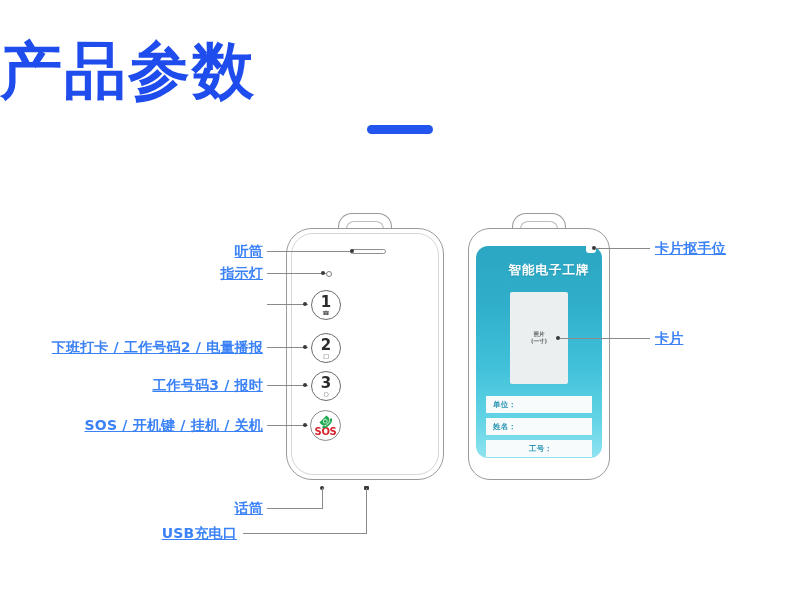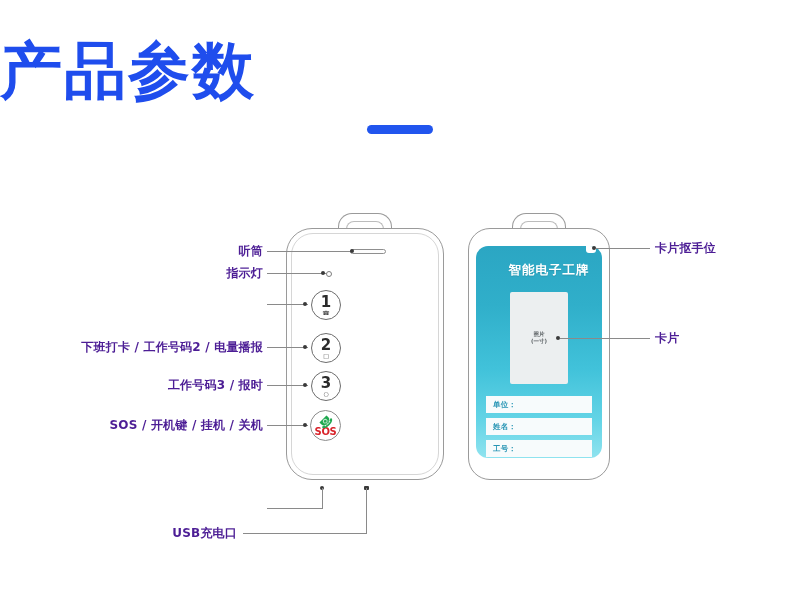--- a/index.html
+++ b/index.html
@@ -44,26 +44,27 @@
   #diagram {
     position: absolute;
     left: 0;
     top: 0;
     width: 800px;
     height: 593px;
   }
 
   .lbl {
     position: absolute;
-    font-size: 12px;
+    font-size: 14px;
     line-height: 14px;
-    color: #4c1d95;
+    color: #3b82f6;
     white-space: nowrap;
     font-weight: bold;
     letter-spacing: 0.2px;
+    text-decoration: underline;
   }
   .lbl.r { text-align: right; }
   .lbl.l { text-align: left; }
 
   .lead-h {
     position: absolute;
     height: 0;
     border-top: 1px solid #8a8a8a;
   }
   .lead-v {
@@ -308,21 +309,21 @@
   }
   .badge-field-label {
     font-size: 7.5px;
     font-weight: bold;
     color: #2795b4;
     padding-left: 7px;
     letter-spacing: 0.3px;
   }
   #field-0 { top: 150px; }
   #field-1 { top: 172px; }
-  #field-2 { top: 194px; }
+  #field-2 { top: 194px; padding-left: 36px; }
 
   
   #mic-hole {
     position: absolute;
     left: 320px;
     top: 486px;
     width: 4px;
     height: 4px;
     background: #3a3a3a;
     border-radius: 50%;
@@ -400,20 +401,21 @@
   <div class="lead-h" style="left:267px; top:508px; width:56px;"></div>
 
   <div class="lead-v" style="left:366px; top:488px; height:45px;"></div>
   <div class="lead-h" style="left:243px; top:533px; width:124px;"></div>
 
   <div class="lbl r" style="left:63px; top:244px; width:200px;">听筒</div>
   <div class="lbl r" style="left:63px; top:266px; width:200px;">指示灯</div>
   <div class="lbl r" style="left:33px; top:340px; width:230px;">下班打卡 / 工作号码2 / 电量播报</div>
   <div class="lbl r" style="left:63px; top:378px; width:200px;">工作号码3 / 报时</div>
   <div class="lbl r" style="left:63px; top:418px; width:200px;">SOS / 开机键 / 挂机 / 关机</div>
+  <div class="lbl r" style="left:63px; top:501px; width:200px;">话筒</div>
   <div class="lbl r" style="left:37px; top:526px; width:200px;">USB充电口</div>
 
   <div id="lanyard-right"></div>
   <div id="lanyard-right-slot"></div>
 
   <div id="device-right"></div>
 
   <div id="badge-card">
     <div id="badge-notch"></div>
     <div id="badge-title">智能电子工牌</div>

